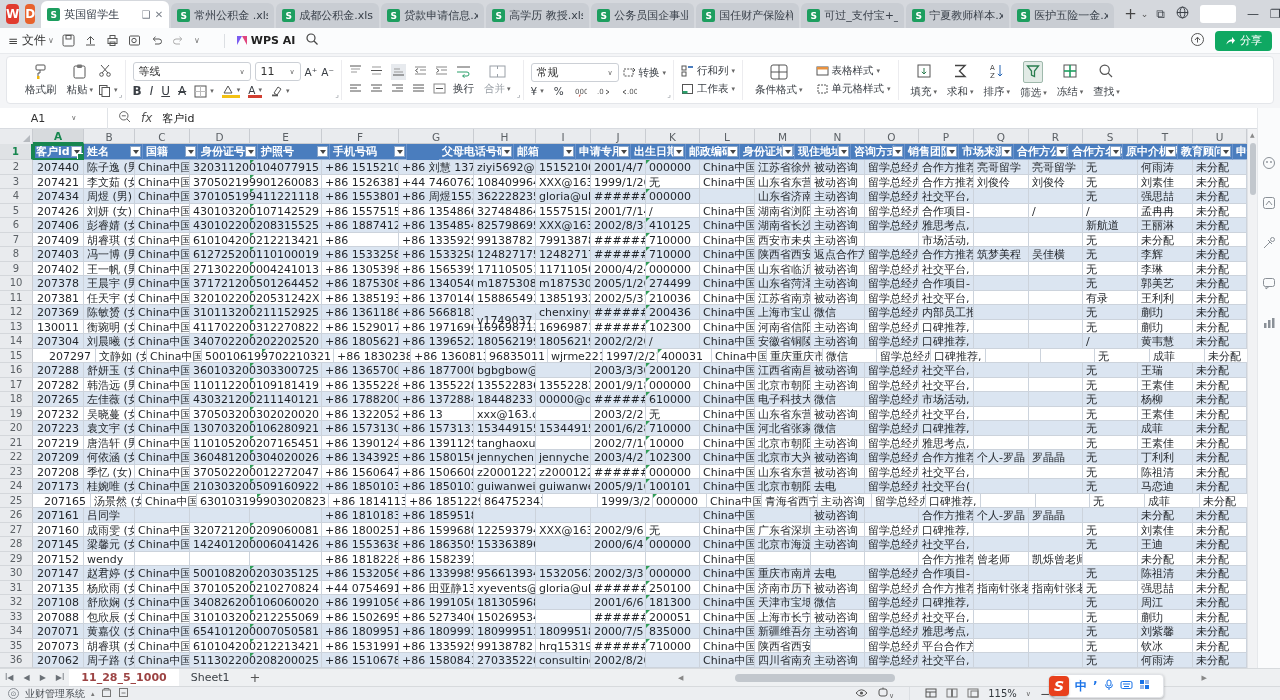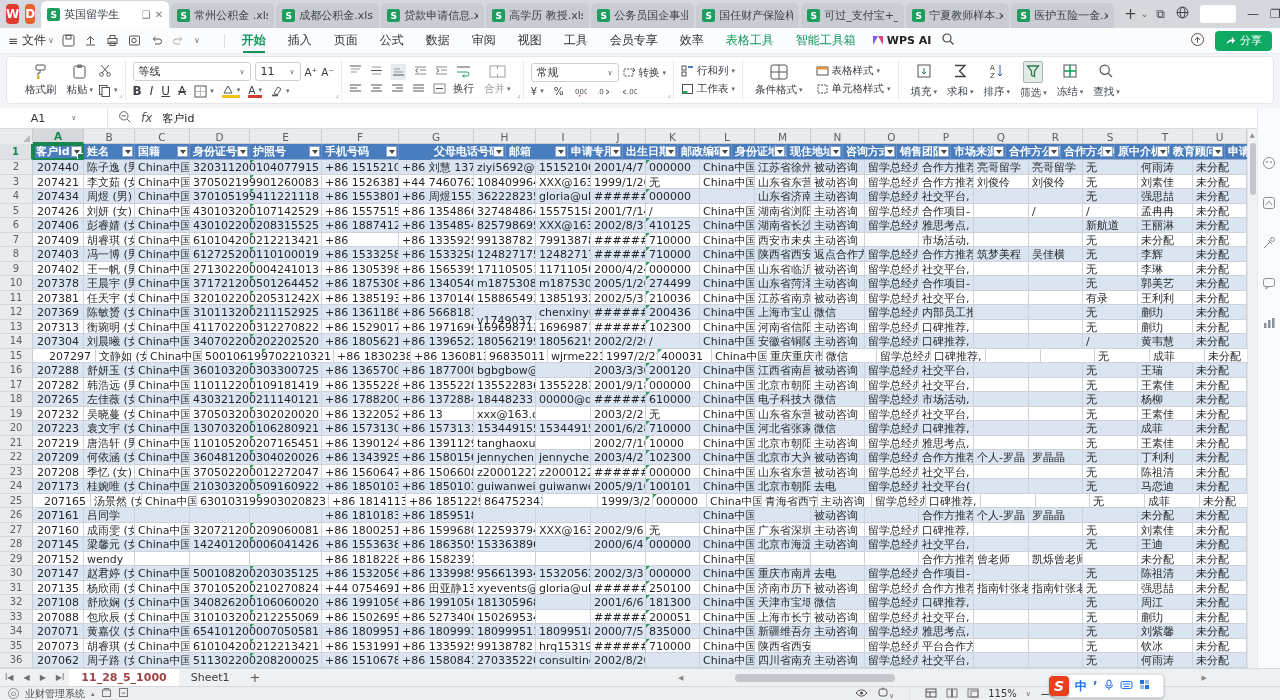--- a/index.html
+++ b/index.html
@@ -269,34 +269,20 @@
         </span>
       <span>
           <svg width="13" height="13" viewBox="0 0 13 13">
             <path d="M9.5 5 H4 a2.5 2.5 0 0 0 0 5 H8" fill="none" stroke="#aaa"></path>
             <path d="M7.5 2.8 L9.8 5 L7.5 7.2" fill="none" stroke="#aaa"></path>
           </svg>
         </span>
       <span class="mcaret">∨</span>
     </div>
     <span class="vsep"></span>
-    <div id="menus">
-        <div class="mitem active">开始</div>
-        <div class="mitem">插入</div>
-        <div class="mitem">页面</div>
-        <div class="mitem">公式</div>
-        <div class="mitem">数据</div>
-        <div class="mitem">审阅</div>
-        <div class="mitem">视图</div>
-        <div class="mitem">工具</div>
-        <div class="mitem">会员专享</div>
-        <div class="mitem">效率</div>
-        <div class="mitem tool">表格工具</div>
-        <div class="mitem tool">智能工具箱</div>
-      </div>
     <div class="wpsai">
       <span class="ai-logo"></span>
       <span>WPS AI</span>
     </div>
     <span style="margin-left:10px">
       <svg width="14" height="14" viewBox="0 0 14 14">
           <circle cx="6" cy="6" r="4" fill="none" stroke="#444" stroke-width="1.2"></circle>
           <line x1="9" y1="9" x2="12.5" y2="12.5" stroke="#444" stroke-width="1.2"></line>
         </svg>
     </span>
@@ -685,21 +671,21 @@
         <div class="colL" style="width: 55px; flex: 0 0 55px;">Q</div>
         <div class="colL" style="width: 54px; flex: 0 0 54px;">R</div>
         <div class="colL" style="width: 55px; flex: 0 0 55px;">S</div>
         <div class="colL" style="width: 55px; flex: 0 0 55px;">T</div>
         <div class="colL" style="width: 54px; flex: 0 0 54px;">U</div>
       </div>
     <div id="gridrows">
         <div class="grow hdr">
           <div class="gut selrow">1</div>
           <div class="c hsel" style="width: 51px;">客户id<div class="fbtn"></div></div>
-          <div class="c" style="width: 51px;">姓名<div class="fbtn"></div></div>
+          <div class="c" style="width: 59px;">姓名<div class="fbtn"></div></div>
           <div class="c" style="width: 55px;">国籍<div class="fbtn"></div></div>
           <div class="c" style="width: 60px;">身份证号<div class="fbtn"></div></div>
           <div class="c" style="width: 72px;">护照号<div class="fbtn"></div></div>
           <div class="c" style="width: 77px;">手机号码<div class="fbtn"></div></div>
           <div class="c" style="width: 75px; margin-left: 32px;">父母电话号码<div class="fbtn"></div></div>
           <div class="c" style="width: 62px;">邮箱<div class="fbtn"></div></div>
           <div class="c" style="width: 55px;">申请专用<div class="fbtn"></div></div>
           <div class="c" style="width: 55px;">出生日期<div class="fbtn"></div></div>
           <div class="c" style="width: 54px;">邮政编码<div class="fbtn"></div></div>
           <div class="c" style="width: 55px;">身份证地址<div class="fbtn"></div></div>
@@ -972,21 +958,21 @@
           <div class="c" style="width: 54px;">留学总经办</div>
           <div class="c" style="width: 55px;">内部员工推</div>
           <div class="c" style="width: 55px;"></div>
           <div class="c" style="width: 54px;"></div>
           <div class="c" style="width: 55px;">无</div>
           <div class="c" style="width: 55px;">蒯玏</div>
           <div class="c" style="width: 54px;">未分配</div>
         </div>
         <div class="grow">
           <div class="gut">13</div>
-          <div class="c num" style="width: 51px;">207313</div>
+          <div class="c num" style="width: 51px;">130011</div>
           <div class="c" style="width: 51px;">衡琬明 (女</div>
           <div class="c" style="width: 55px;">China中国</div>
           <div class="c spill" style="width: 60px;">411702200312270822</div>
           <div class="c tri" style="width: 72px;"></div>
           <div class="c" style="width: 77px;">+86 15290175</div>
           <div class="c" style="width: 75px;">+86 19716969871</div>
           <div class="c" style="width: 62px;">169698712</div>
           <div class="c" style="width: 55px;">169698712</div>
           <div class="c num" style="width: 55px;">########</div>
           <div class="c tri" style="width: 54px;">102300</div>

